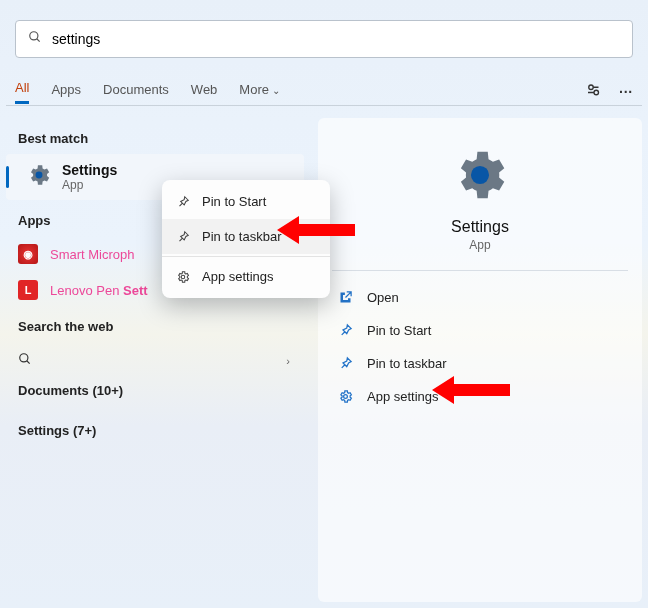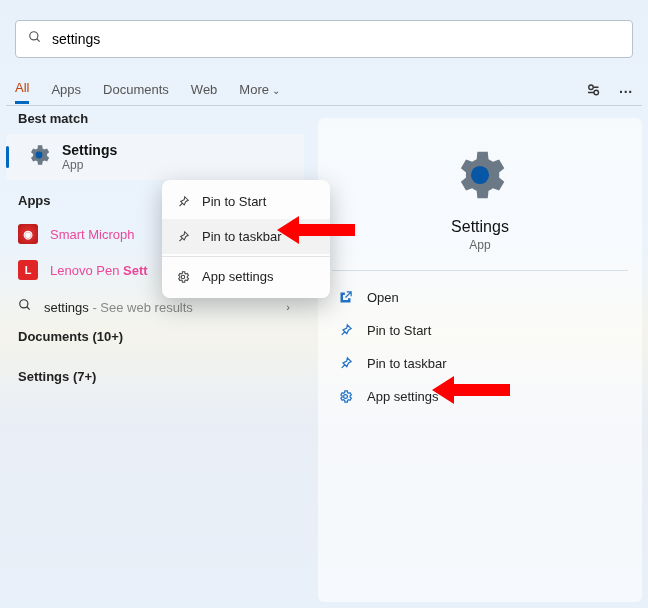--- a/index.html
+++ b/index.html
@@ -80,21 +80,21 @@
     position: absolute;
     top: 105px;
     left: 6px;
     right: 6px;
     height: 1px;
     background: #c9d2db;
   }
 
   .left-col {
     position: absolute;
-    top: 108px;
+    top: 128px;
     left: 6px;
     width: 298px;
   }
   .section-label {
     font-size: 13px;
     font-weight: 600;
     color: #222;
     padding: 3px 12px 8px 12px;
   }
   .best-match-item {
@@ -310,29 +310,29 @@
     <span class="app-label">Smart Microph</span>
     <span class="chev-r">›</span>
   </div>
 
   <div class="app-item">
     <div class="app-ico" style="background:#e12526;">L</div>
     <span class="app-label"><span>Lenovo Pen </span><b>Sett</b></span>
     <span class="chev-r">›</span>
   </div>
 
+  <div class="section-label" style="margin-top:8px;">Search the web</div>
 
   <div class="web-item">
     <span class="search-glyph">
       <svg width="14" height="14" viewBox="0 0 24 24" fill="none" stroke="currentColor" stroke-width="2">
           <circle cx="10" cy="10" r="7"></circle>
           <line x1="20" y1="20" x2="15" y2="15"></line>
         </svg>
     </span>
-    <span class="web-text"><span>settings</span><span class="faded"> - See web results</span></span>
     <span class="chev-r">›</span>
   </div>
 
   <div class="section-label" style="">Documents (10+)</div>
   <div class="section-label" style="margin-top:14px;">Settings (7+)</div>
 </div>
 
 <div class="context-menu">
   <div class="ctx-item">
     <svg class="ctx-ico" viewBox="0 0 24 24" fill="none" stroke="currentColor" stroke-width="1.8">

